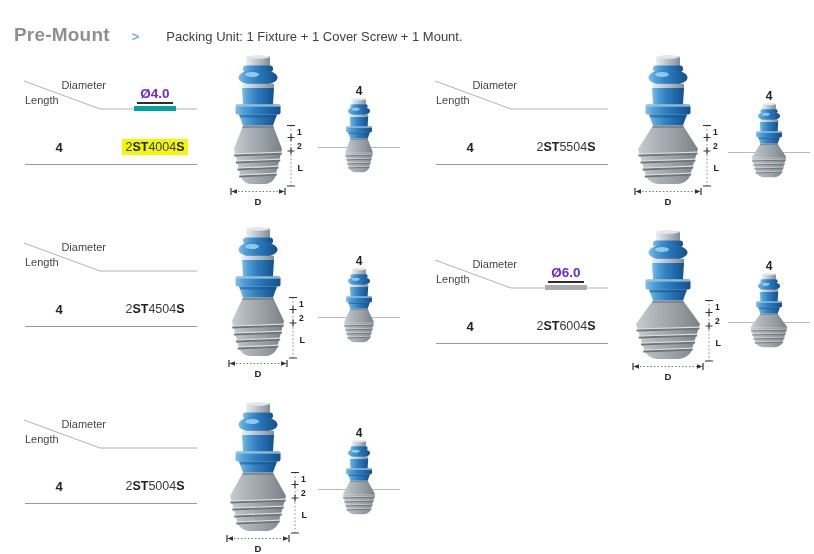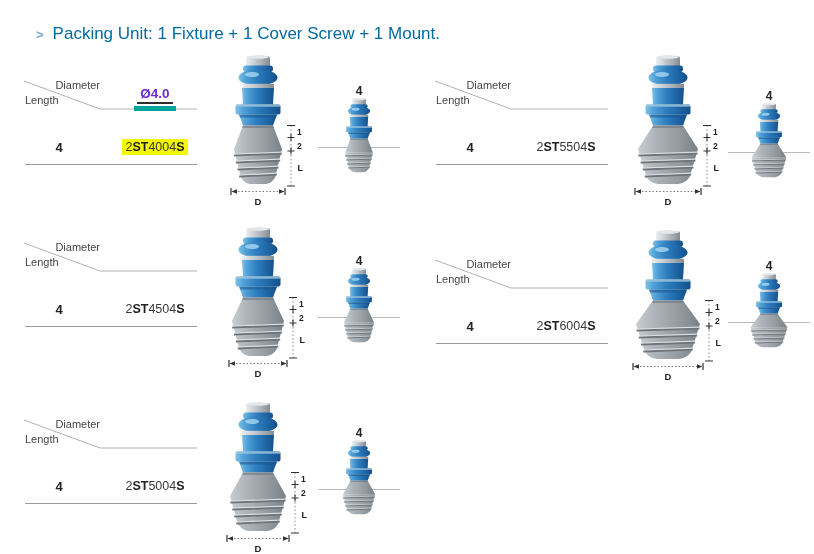--- a/index.html
+++ b/index.html
@@ -5,25 +5,25 @@
   html,body{margin:0;padding:0;}
   body{
     width:814px;height:554px;position:relative;overflow:hidden;
     background:#ffffff;font-family:"Liberation Sans",sans-serif;
     -webkit-font-smoothing:antialiased;
   }
   
   .page-header{position:absolute;left:14px;top:24px;display:flex;align-items:baseline;}
   .page-title{font-size:19px;font-weight:bold;color:#8f8f8f;letter-spacing:0.2px;}
   .hdr-arrow{font-size:13px;font-weight:bold;color:#74a9d8;margin-left:22px;}
-  .hdr-sub{font-size:17px;color:#0369a1;margin-left:9px;}
+  .hdr-sub{font-size:13px;color:#404040;margin-left:27px;}
   
   .spec-block{position:absolute;width:183px;height:92px;}
   .hdr-lines{position:absolute;left:0;top:0;}
-  .lbl-diameter{position:absolute;left:16px;top:1px;width:70px;text-align:right;font-size:11px;color:#454545;}
+  .lbl-diameter{position:absolute;left:22px;top:1px;width:70px;text-align:right;font-size:11px;color:#454545;}
   .lbl-length{position:absolute;left:11px;top:16px;font-size:11px;color:#454545;}
   .dia-value{position:absolute;left:99px;top:6px;width:84px;text-align:center;}
   .dia-text{display:inline-block;font-size:13.5px;font-weight:bold;color:#6d28d9;
             border-bottom:2px solid #2d2d2d;padding:0 3px 1px;}
   .color-bar{display:block;margin:2px auto 0;width:42px;height:5px;background:#ccc;}
   .len-value{position:absolute;left:28px;top:62px;width:34px;text-align:center;
              font-size:13px;font-weight:bold;color:#232323;}
   .code-value{position:absolute;left:99px;top:62px;width:84px;text-align:center;
               font-size:12.5px;color:#3a3a3a;white-space:nowrap;}
   .code-value b{color:#222;}
@@ -59,20 +59,21 @@
     <linearGradient id="gGry" x1="0" y1="0" x2="1" y2="0">
       <stop offset="0" stop-color="#c8cdd1"></stop>
         <stop offset="0.3" stop-color="#adb3b8"></stop>
       <stop offset="0.65" stop-color="#969da2"></stop>
         <stop offset="1" stop-color="#7a8186"></stop>
     </linearGradient>
   </defs>
 </svg>
 
 <div class="page-header">
+  <span class="page-title">Pre-Mount</span>
   <span class="hdr-arrow">&gt;</span>
   <span class="hdr-sub">Packing Unit: 1 Fixture + 1 Cover Screw + 1 Mount.</span>
 </div>
 
 <div class="spec-block" style="left:14px;top:78px">
   <svg class="hdr-lines" width="183" height="34">
       <path d="M10,3 L86,31 L183,31" stroke="#b2b2b2" stroke-width="1" fill="none"></path>
     </svg>
   <div class="lbl-diameter">Diameter</div>
   <div class="lbl-length">Length</div>
@@ -103,20 +104,21 @@
   <div class="code-value"><span class="code-text">2<b>ST</b>4504<b>S</b></span></div>
   <div class="row-line"></div>
 </div>
 
 <div class="spec-block" style="left:425px;top:257px">
   <svg class="hdr-lines" width="183" height="34">
       <path d="M10,3 L86,31 L183,31" stroke="#b2b2b2" stroke-width="1" fill="none"></path>
     </svg>
   <div class="lbl-diameter">Diameter</div>
   <div class="lbl-length">Length</div>
+  <div class="dia-value"><span class="dia-text">Ø6.0</span><span class="color-bar" style="background: rgb(169, 171, 174);"></span></div>
   <div class="len-value">4</div>
   <div class="code-value"><span class="code-text">2<b>ST</b>6004<b>S</b></span></div>
   <div class="row-line"></div>
 </div>
 
 <div class="spec-block" style="left:14px;top:417px">
   <svg class="hdr-lines" width="183" height="34">
       <path d="M10,3 L86,31 L183,31" stroke="#b2b2b2" stroke-width="1" fill="none"></path>
     </svg>
   <div class="lbl-diameter">Diameter</div>

